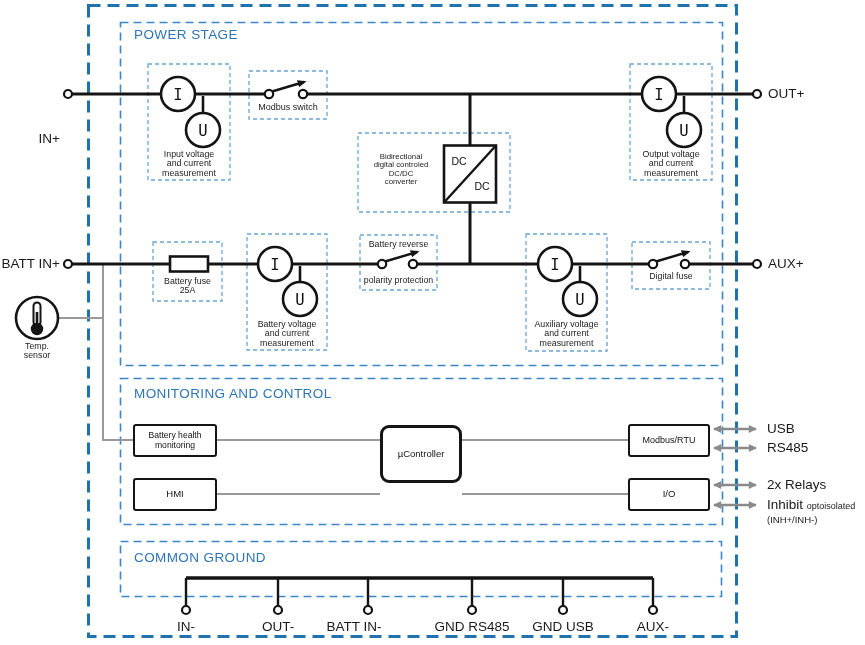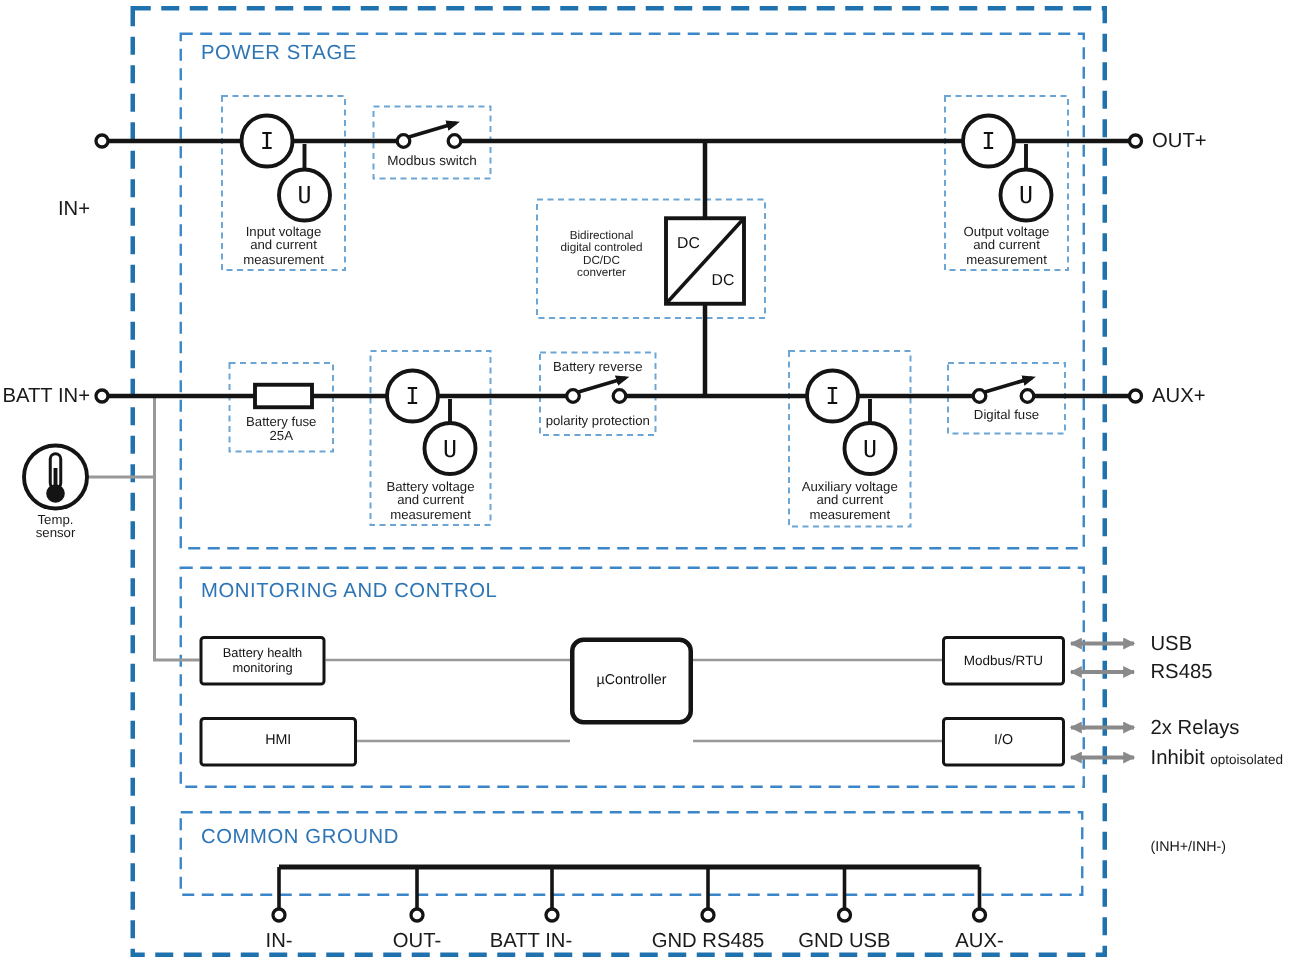--- a/index.html
+++ b/index.html
@@ -27,21 +27,21 @@
   .t{position:absolute;white-space:nowrap;}
   .title{font-size:13.5px;color:var(--c-title);letter-spacing:.4px;}
   .term{font-size:13.5px;}
   .cap{position:absolute;font-size:8.8px;line-height:1.07;text-align:center;color:#1c1c1c;white-space:nowrap;}
   .box{position:absolute;background:#fff;border:2.5px solid #141414;border-radius:3px;
        display:flex;align-items:center;justify-content:center;text-align:center;
        font-size:9px;line-height:1.1;color:#111;box-sizing:border-box;}
   .uc{border-width:3.5px;border-radius:9px;font-size:9.5px;}
   .port{font-size:13.5px;}
   .port small{font-size:9px;}
-  .sub{font-size:9.5px;margin-top:45px;}
+  .sub{font-size:9.5px;}
   .right{text-align:right;}
   .center{text-align:center;}
 </style>
 </head>
 <body>
 
 <div id="stage">
 
   <svg width="865" height="645" viewBox="0 0 865 645">
     <defs>
@@ -223,21 +223,21 @@
     <div>Temp.</div>
       <div>sensor</div>
   </div>
 
   <div class="box" style="left:133px;top:424px;width:84px;height:33px;font-size:8.6px;">
     <div>
         <div>Battery health</div>
         <div>monitoring</div>
       </div>
   </div>
-  <div class="box" style="left:133px;top:478px;width:105px;height:33px;font-size:9.5px;text-align:right;">HMI</div>
+  <div class="box" style="left:133px;top:478px;width:84px;height:33px;font-size:9.5px;text-align:right;">HMI</div>
   <div class="box uc" style="left:380px;top:425px;width:82px;height:58px;">µController</div>
   <div class="box" style="left:628px;top:424px;width:82px;height:33px;">Modbus/RTU</div>
   <div class="box" style="left:628px;top:478px;width:82px;height:33px;font-size:9.5px;">I/O</div>
 
   <div class="t port" style="left:767px;top:421px;">USB</div>
   <div class="t port" style="left:767px;top:440px;">RS485</div>
   <div class="t port" style="left:767px;top:477px;">2x Relays</div>
   <div class="t port" style="left:767px;top:497px;">
     <span>Inhibit</span> <small>optoisolated</small>
   </div>

